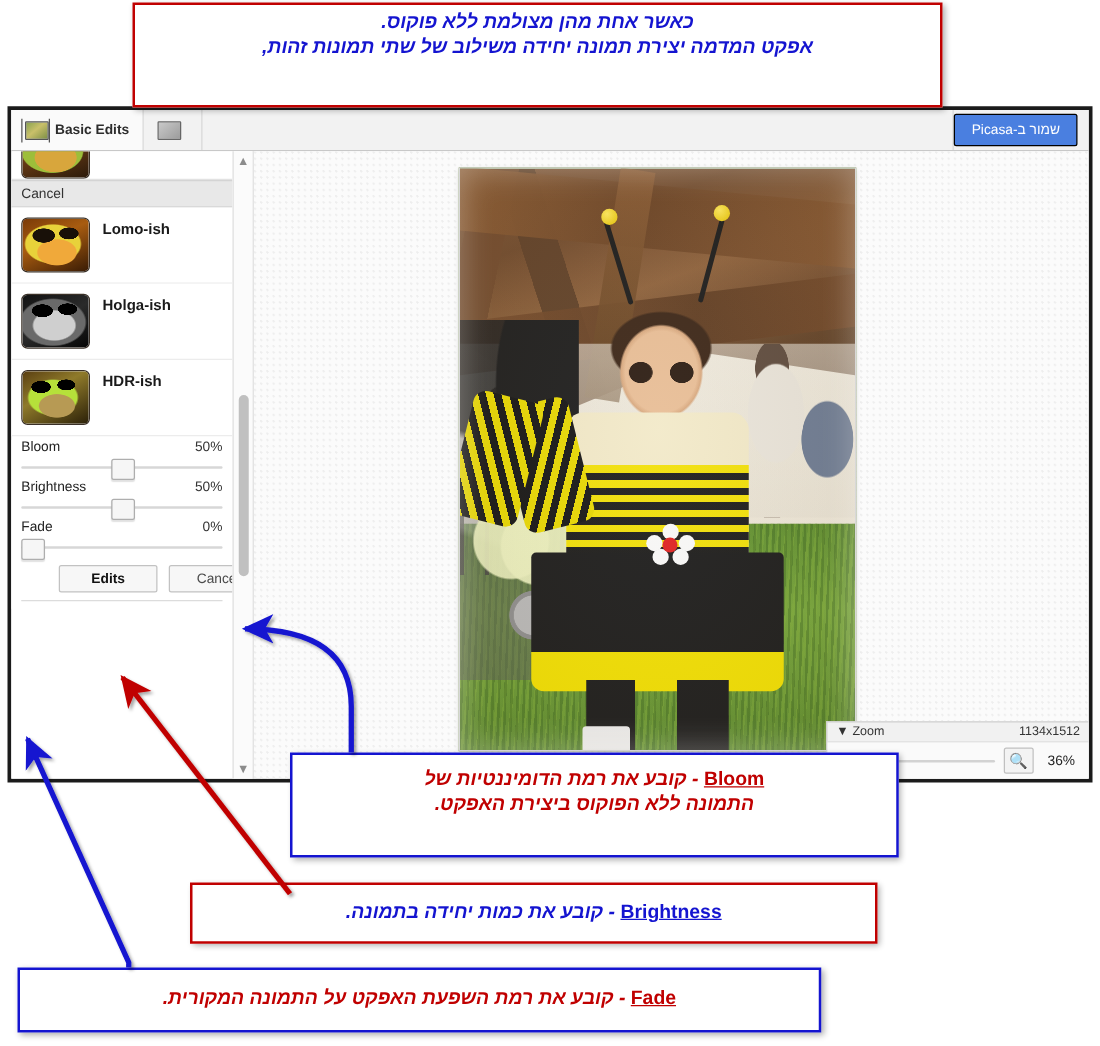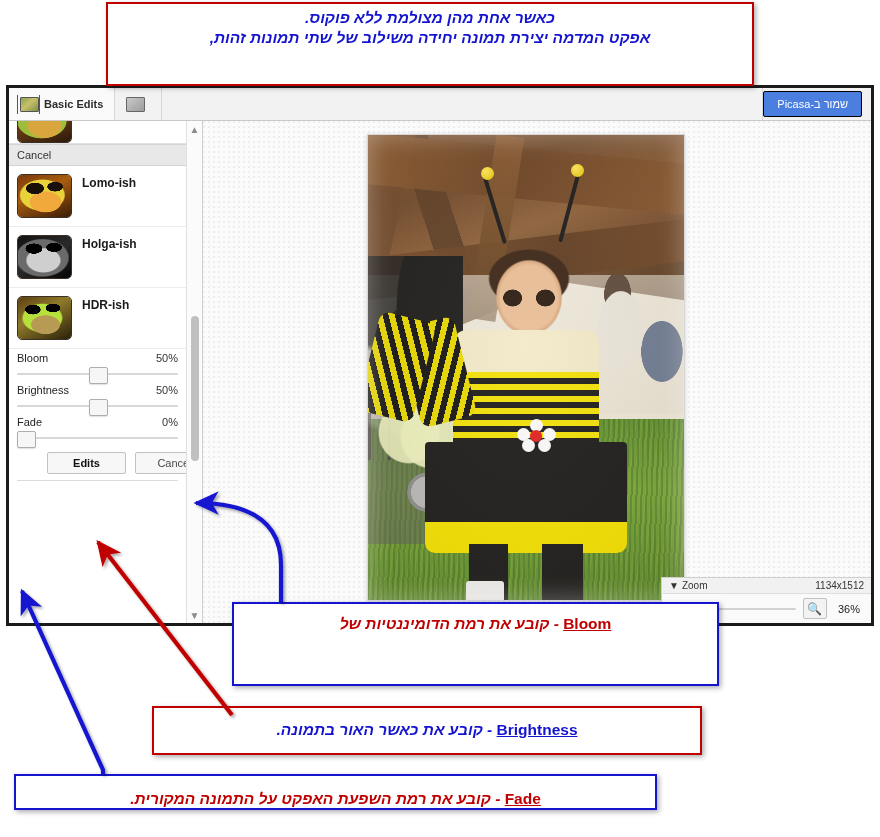--- a/index.html
+++ b/index.html
@@ -500,21 +500,21 @@
   }
   #callout-bloom .co-text{font-size:15.5px;}
 
   #callout-brightness{
     left:152px; top:706px; width:550px; height:49px;
     padding:12px 14px 0 14px;
   }
   #callout-brightness .co-text{font-size:15.5px;}
 
   #callout-fade{
-    left:14px; top:774px; width:643px; height:36px;
+    left:14px; top:774px; width:643px; height:52px;
     padding:13px 14px 0 14px;
   }
   #callout-fade .co-text{font-size:15.5px;}
 
   
   #arrow-layer{
     position:absolute;inset:0;
     pointer-events:none;
     z-index:45;
   }
@@ -709,26 +709,27 @@
 <div class="callout red-border" id="callout-title">
   <div class="co-text co-blue t2">כאשר אחת מהן מצולמת ללא פוקוס.</div>
   <div class="co-text co-blue t2">אפקט המדמה יצירת תמונה יחידה משילוב של שתי תמונות זהות,</div>
 </div>
 
 <div class="callout blue-border" id="callout-bloom">
   <div class="co-text co-red">
     <span class="u ltr" style="font-weight:bold;">Bloom</span>
     <span>- קובע את רמת הדומיננטיות של</span>
   </div>
+  <div class="co-text co-red">התמונה ללא הפוקוס ביצירת האפקט.</div>
 </div>
 
 <div class="callout red-border" id="callout-brightness">
   <div class="co-text co-blue">
     <span class="u ltr" style="font-weight:bold;">Brightness</span>
-    <span>- קובע את כאשר האור בתמונה.</span>
+    <span>- קובע את כמות יחידה בתמונה.</span>
   </div>
 </div>
 
 <div class="callout blue-border" id="callout-fade">
   <div class="co-text co-red">
     <span class="u ltr" style="font-weight:bold;">Fade</span>
     <span>- קובע את רמת השפעת האפקט על התמונה המקורית.</span>
   </div>
 </div>
 

